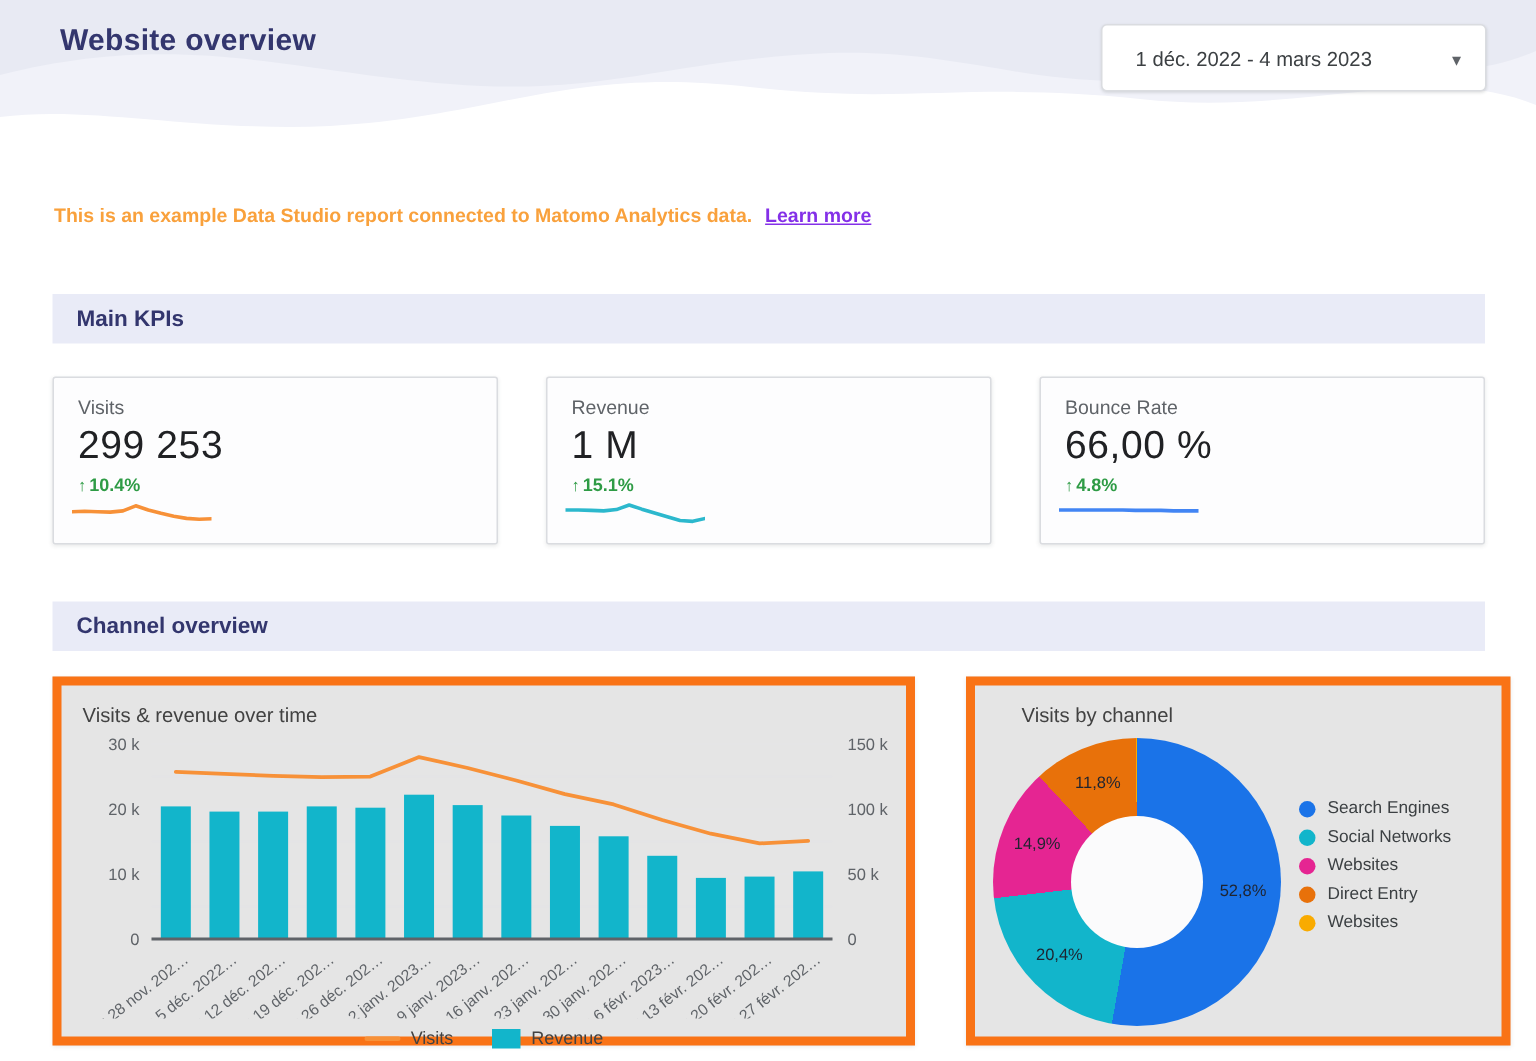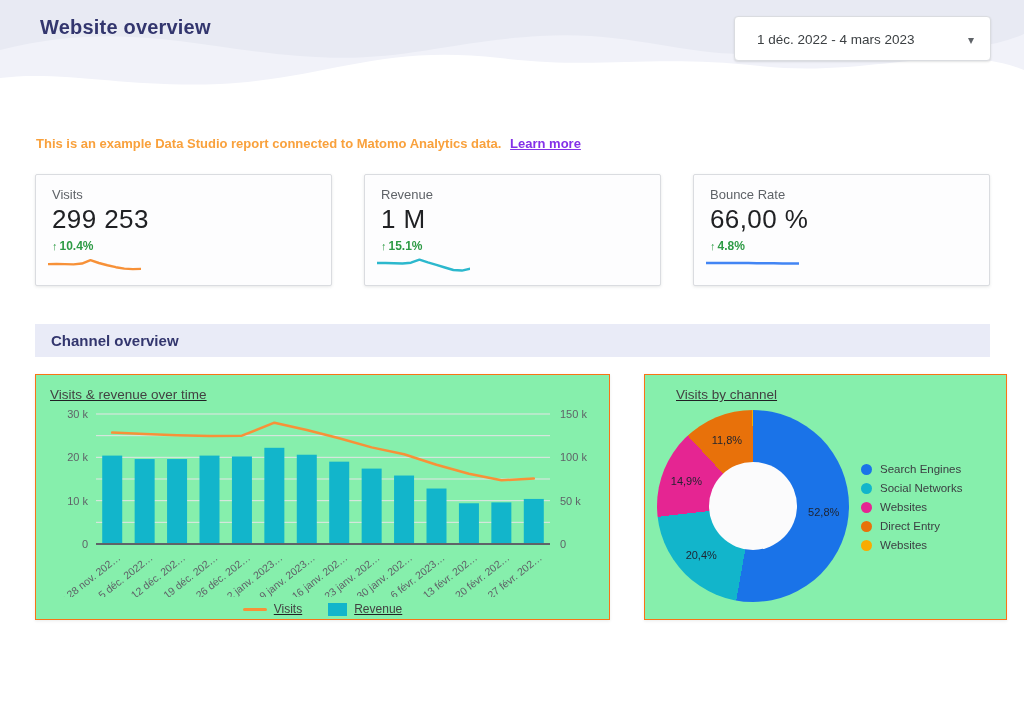--- a/index.html
+++ b/index.html
@@ -50,23 +50,22 @@
     padding:12px 16px;
   }
   .kpi-label { font-size:13px; color:#5f6368; }
   .kpi-value { font-size:26px; color:#202124; margin-top:2px; letter-spacing:.4px; }
   .kpi-delta { font-size:12px; font-weight:bold; color:var(--delta-color,#2e9b45); margin-top:4px; }
   .kpi-delta .arrow { font-size:11px; margin-right:2px; }
   .kpi-spark { position:absolute; left:12px; right:12px; bottom:8px; height:28px; }
   
   .charts-row { display:flex; gap:34px; margin:17px 0 0 35px; }
   .card {
-    background:#86efac; border:1px solid #f97316;
+    background:#e5e5e5; border:6px solid #f97316;
     box-shadow:0 1px 3px rgba(60,64,67,.10);
-    text-decoration:underline;
   }
   .combo-card { width:575px; height:246px; padding:12px 14px 8px 14px; }
   .donut-card { width:363px; height:246px; padding:12px 31px; position:relative; }
   .card-title { font-size:13.5px; color:#424242; margin-bottom:2px; }
   .combo-legend {
     display:flex; justify-content:center; align-items:center; gap:26px;
     font-size:12px; color:#424242; margin-top:1px;
   }
   .combo-legend .item { display:flex; align-items:center; gap:7px; }
   .swatch-line { width:24px; height:3px; border-radius:2px; }
@@ -77,21 +76,21 @@
     border-radius:50%;
   }
   .donut .hole {
     position:absolute; left:52px; top:52px; width:88px; height:88px;
     border-radius:50%; background:#fbfbfc;
   }
   .donut .slice-label {
     position:absolute; transform:translate(-50%,-50%);
     font-size:11px; color:#1f2430; white-space:nowrap;
   }
-  .donut-legend { position:absolute; left:216px; top:88px; }
+  .donut-legend { position:absolute; left:216px; top:76px; }
   .donut-legend .item {
     display:flex; align-items:center; gap:8px; margin-bottom:7px;
     font-size:11.5px; color:#3c4043;
   }
   .donut-legend .dot { width:11px; height:11px; border-radius:50%; flex:none; }
   
   text { font-family:"Liberation Sans", sans-serif; }
 </style>
 </head>
 <body>
@@ -108,20 +107,23 @@
       <span>1 déc. 2022 - 4 mars 2023</span>
       <span class="caret">▾</span>
     </div>
   </header>
 
   <p class="notice">
     <span>This is an example Data Studio report connected to Matomo Analytics data.</span>
     <a href="#">Learn more</a>
   </p>
 
+  <div class="section-bar sb1">
+    <span>Main KPIs</span>
+  </div>
 
   <div class="kpi-row" id="kpi-row">
       <div class="kpi-card">
         <div class="kpi-label">Visits</div>
         <div class="kpi-value">299 253</div>
         <div class="kpi-delta"><span class="arrow">↑</span><span>10.4%</span></div>
         <svg class="kpi-spark" viewBox="0 0 100 30" preserveAspectRatio="none">
           <polyline points="0.0,16.2 9.1,15.9 18.2,16.2 27.3,16.5 36.4,15.6 45.5,12.0 54.5,15.0 63.6,17.4 72.7,19.5 81.8,21.0 90.9,21.6 100.0,21.3" fill="none" stroke="#f79138" stroke-width="2.4" stroke-linecap="round" stroke-linejoin="round" vector-effect="non-scaling-stroke"></polyline>
         </svg>
       </div>

